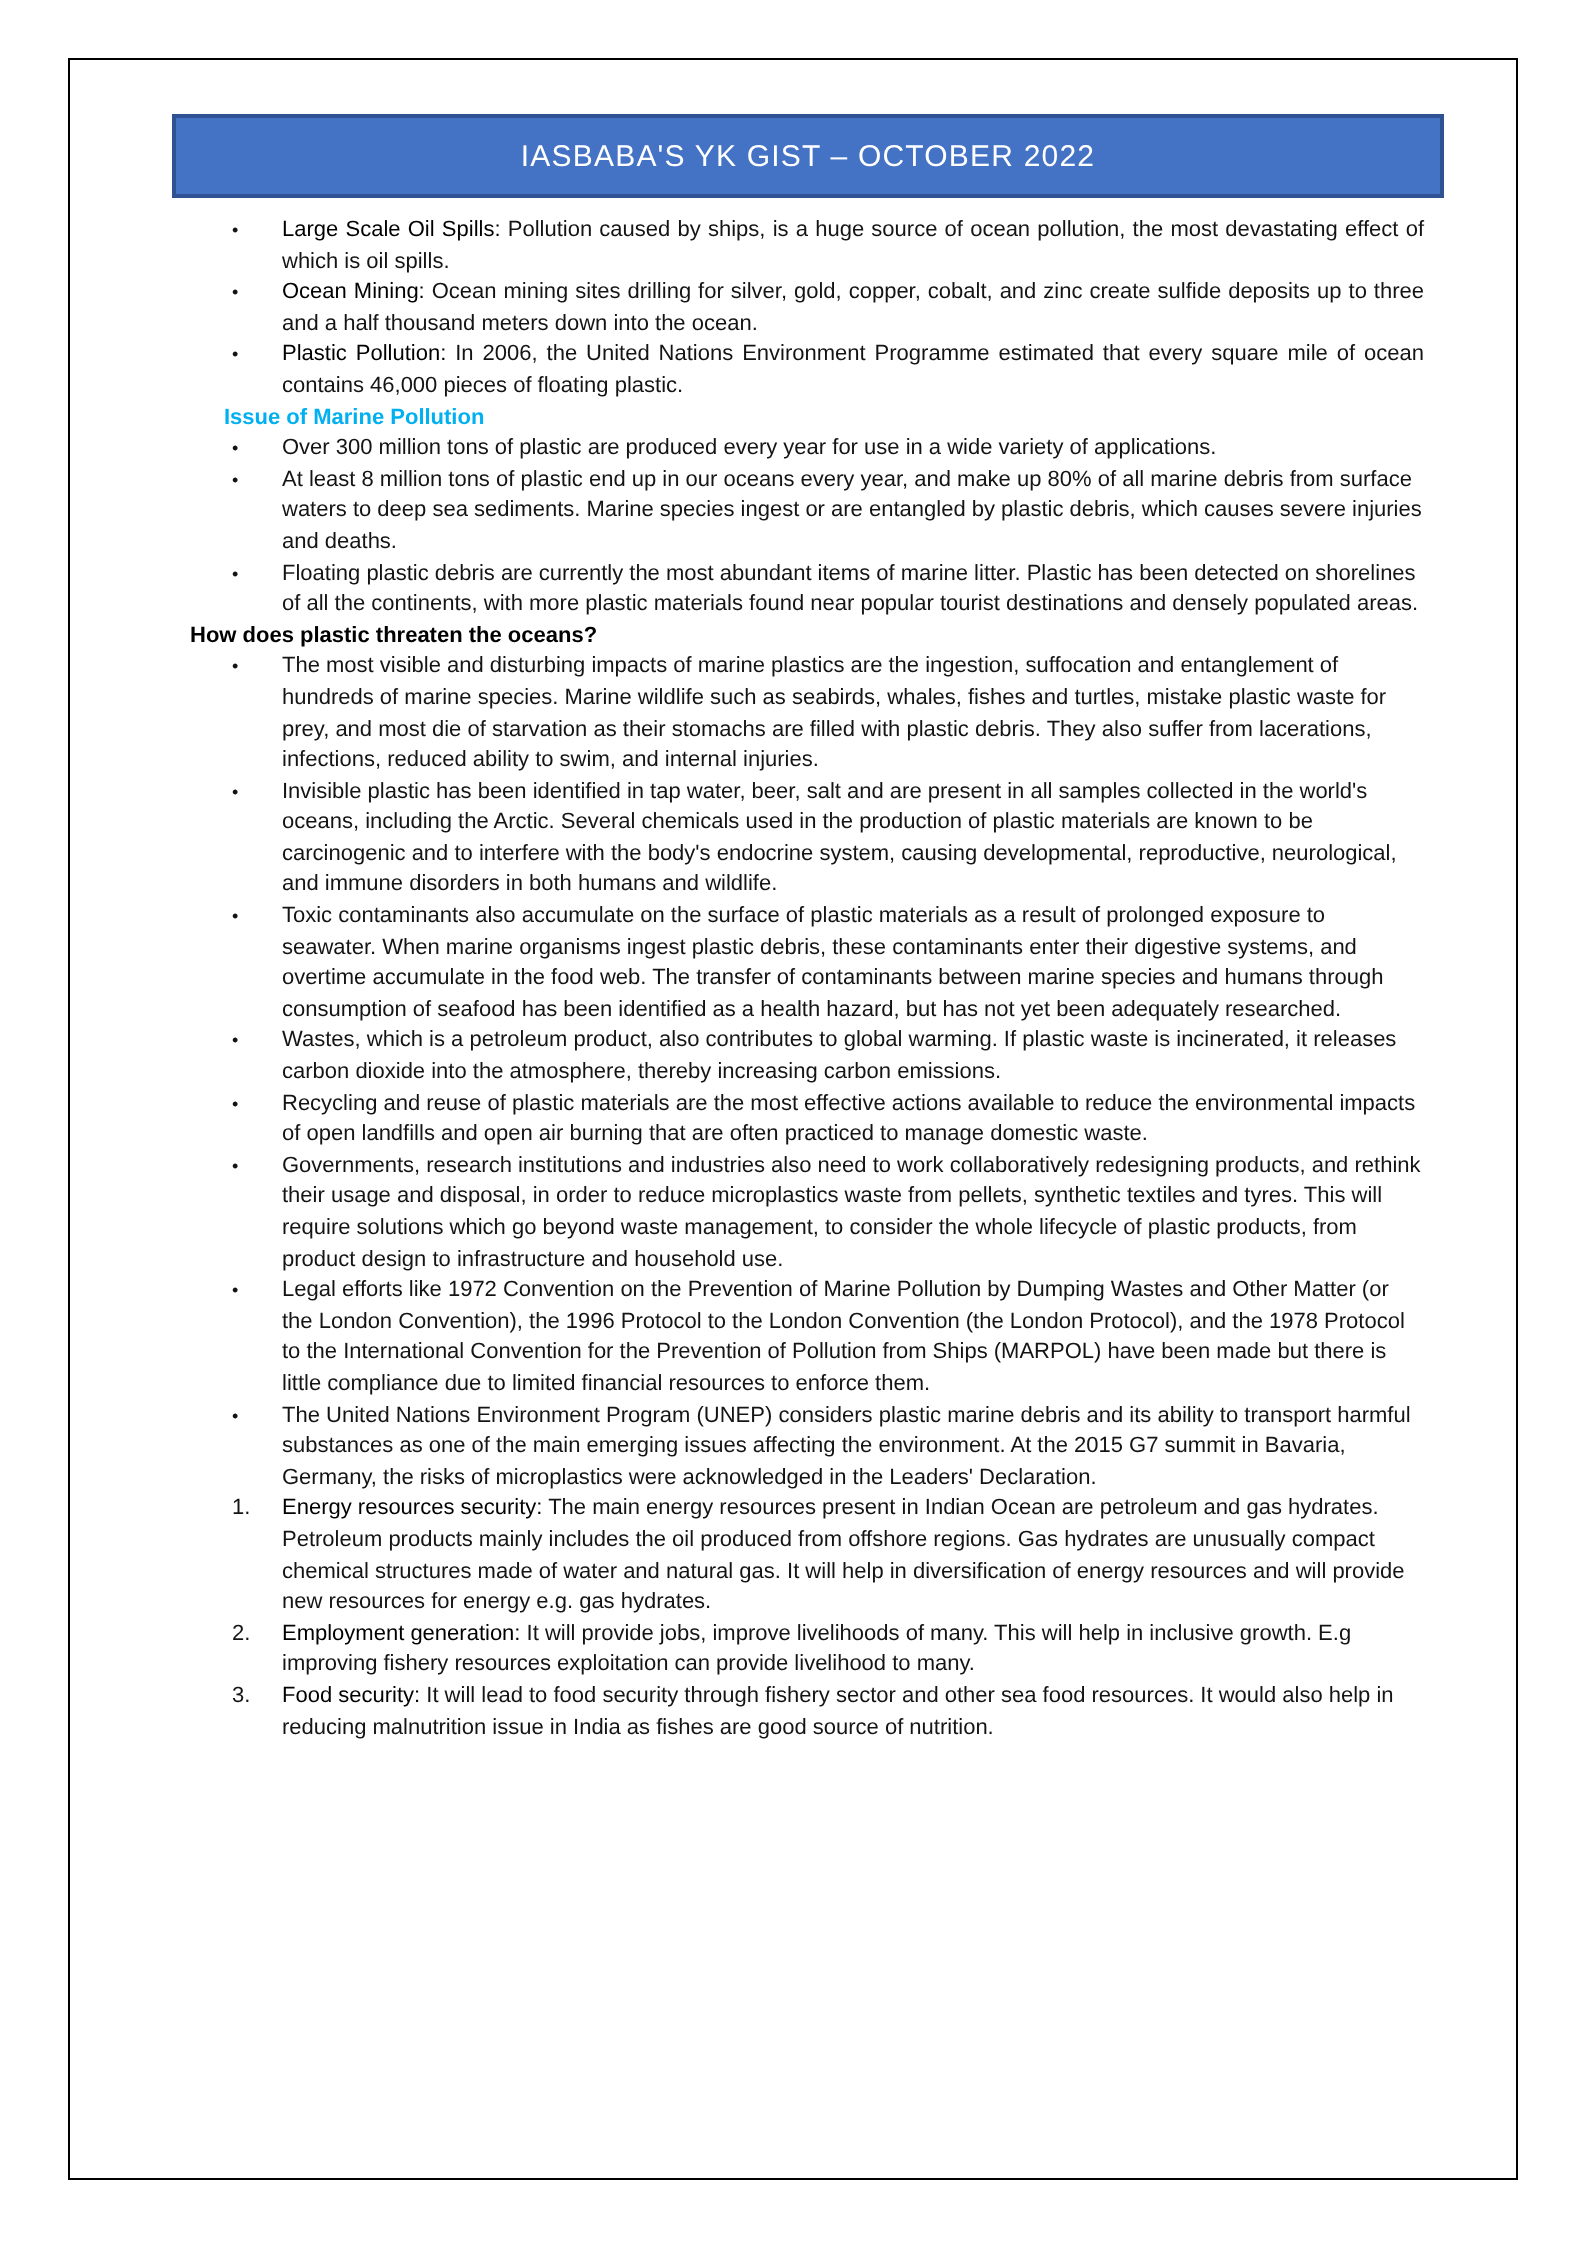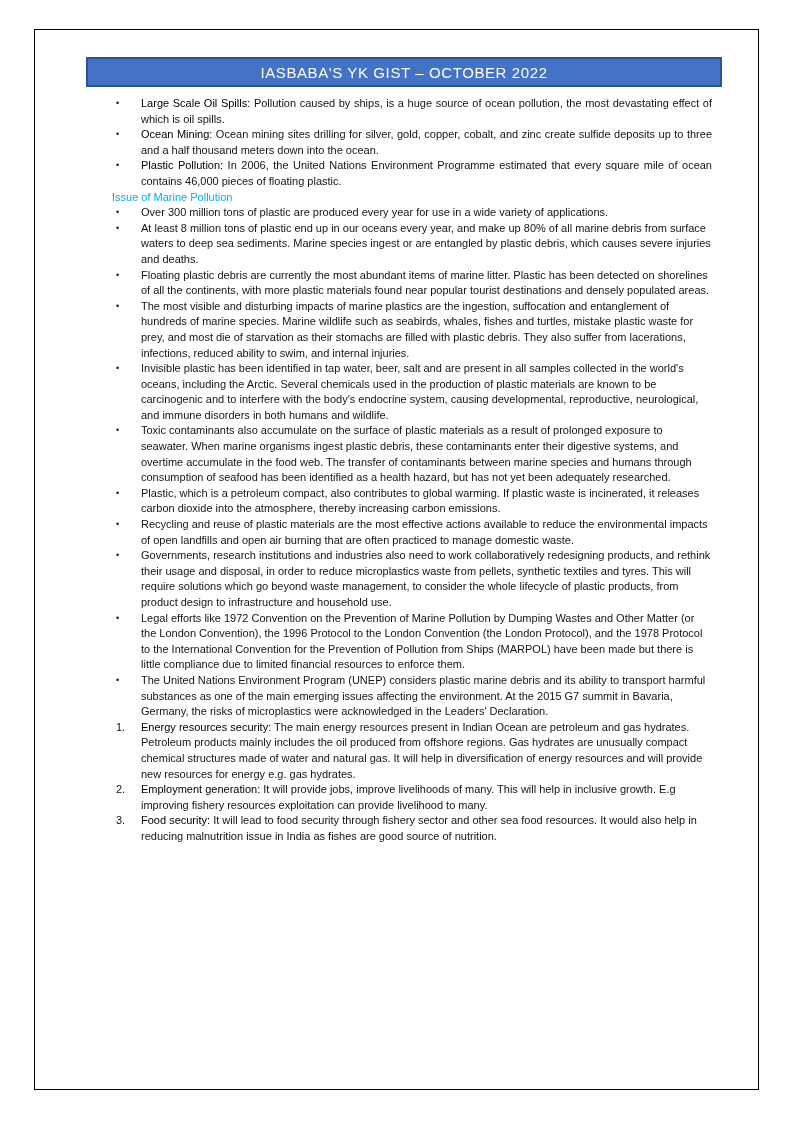--- a/index.html
+++ b/index.html
@@ -1,30 +1,30 @@
 <!DOCTYPE html>
 <html><head>
 <meta charset="utf-8">
 <style>
   html,body{margin:0;padding:0;background:#ffffff;}
   .page{position:relative;width:794px;height:1123px;background:#ffffff;
         font-family:"Liberation Sans",sans-serif;color:#141414;overflow:hidden;}
   .frame{position:absolute;left:34px;top:29px;width:725px;height:1061px;
          border:1.5px solid #000;box-sizing:border-box;background:#fff;}
-  .banner{margin:27px 36px 9px 51px;height:30px;background:#4472C4;
+  .banner{margin:27px 36px 9px 51px;height:42px;background:#4472C4;
           border:2px solid #2E5292;box-sizing:border-box;
           display:flex;align-items:center;justify-content:center;
           color:#ffffff;font-size:15px;letter-spacing:0.6px;}
   .content{padding:0 46px 0 60px;font-size:11px;line-height:15.6px;}
   .content p{margin:0;}
   .justify{text-align:justify;}
   .li{position:relative;padding-left:46px;}
   .marker{position:absolute;left:21px;top:0;font-size:9px;}
   .num{position:absolute;left:21px;top:0;}
-  .h-cyan{color:#00B0F0;font-weight:400;padding-left:17px;}
+  .h-cyan{color:#00B0F0;font-weight:700;padding-left:17px;}
   .h-black{font-weight:700;color:#000;}
   .gap-lg{margin-top:14px;}
   .gap-md{margin-top:10px;}
   b{font-weight:400;color:#000;}
   .footer{position:absolute;right:61px;bottom:46px;display:flex;align-items:flex-start;}
   .site{font-weight:700;font-size:11.5px;letter-spacing:0.4px;color:#000;
         padding-top:8px;margin-right:13px;}
   .pagebox{width:30px;height:47px;background:#ED7D31;color:#ffffff;
            text-align:center;font-size:11px;padding-top:8px;box-sizing:border-box;}
 </style>
@@ -62,36 +62,37 @@
       </div>
       <div class="li">
         <span class="marker">•</span>
         <p><span>At least 8 million tons of plastic end up in our oceans every year, and make up 80% of all marine debris from surface waters to deep sea sediments. Marine species ingest or are entangled by plastic debris, which causes severe injuries and deaths.</span></p>
       </div>
       <div class="li">
         <span class="marker">•</span>
         <p><span>Floating plastic debris are currently the most abundant items of marine litter. Plastic has been detected on shorelines of all the continents, with more plastic materials found near popular tourist destinations and densely populated areas.</span></p>
       </div>
 
+      <p class="h-black">How does plastic threaten the oceans?</p>
 
       <div class="li">
         <span class="marker">•</span>
         <p><span>The most visible and disturbing impacts of marine plastics are the ingestion, suffocation and entanglement of hundreds of marine species. Marine wildlife such as seabirds, whales, fishes and turtles, mistake plastic waste for prey, and most die of starvation as their stomachs are filled with plastic debris. They also suffer from lacerations, infections, reduced ability to swim, and internal injuries.</span></p>
       </div>
       <div class="li">
         <span class="marker">•</span>
         <p><span>Invisible plastic has been identified in tap water, beer, salt and are present in all samples collected in the world's oceans, including the Arctic. Several chemicals used in the production of plastic materials are known to be carcinogenic and to interfere with the body's endocrine system, causing developmental, reproductive, neurological, and immune disorders in both humans and wildlife.</span></p>
       </div>
       <div class="li">
         <span class="marker">•</span>
         <p><span>Toxic contaminants also accumulate on the surface of plastic materials as a result of prolonged exposure to seawater. When marine organisms ingest plastic debris, these contaminants enter their digestive systems, and overtime accumulate in the food web. The transfer of contaminants between marine species and humans through consumption of seafood has been identified as a health hazard, but has not yet been adequately researched.</span></p>
       </div>
       <div class="li">
         <span class="marker">•</span>
-        <p><span>Plastic, which is a petroleum compact, also contributes to global warming. If plastic waste is incinerated, it releases carbon dioxide into the atmosphere, thereby increasing carbon emissions.</span></p>
+        <p><span>Wastes, which is a petroleum product, also contributes to global warming. If plastic waste is incinerated, it releases carbon dioxide into the atmosphere, thereby increasing carbon emissions.</span></p>
       </div>
 
 
       <div class="li">
         <span class="marker">•</span>
         <p><span>Recycling and reuse of plastic materials are the most effective actions available to reduce the environmental impacts of open landfills and open air burning that are often practiced to manage domestic waste.</span></p>
       </div>
       <div class="li">
         <span class="marker">•</span>
         <p><span>Governments, research institutions and industries also need to work collaboratively redesigning products, and rethink their usage and disposal, in order to reduce microplastics waste from pellets, synthetic textiles and tyres. This will require solutions which go beyond waste management, to consider the whole lifecycle of plastic products, from product design to infrastructure and household use.</span></p>

